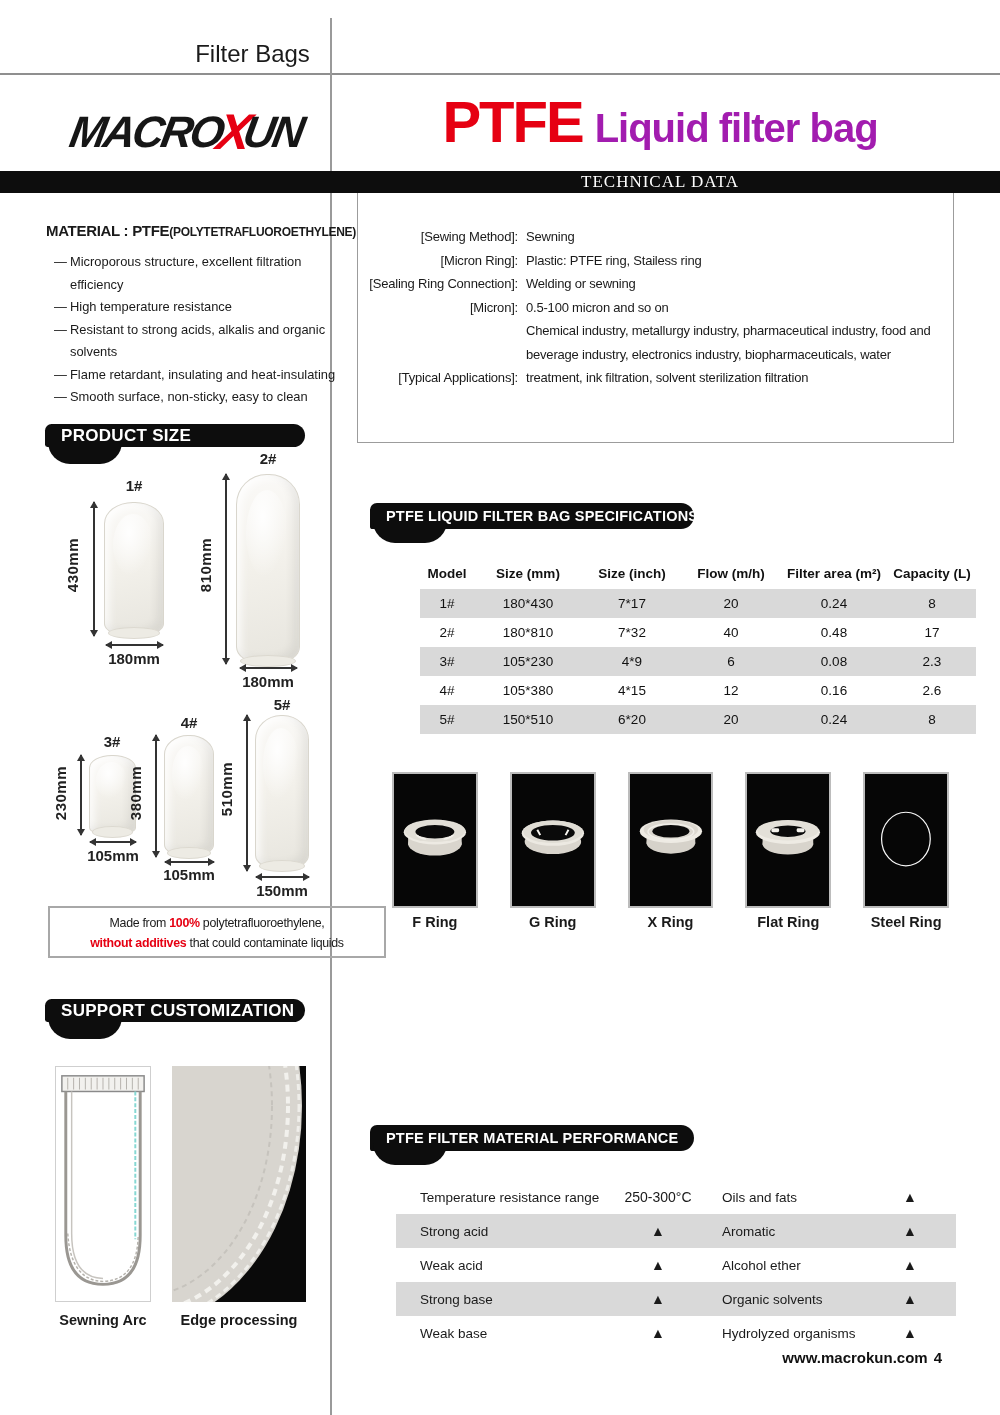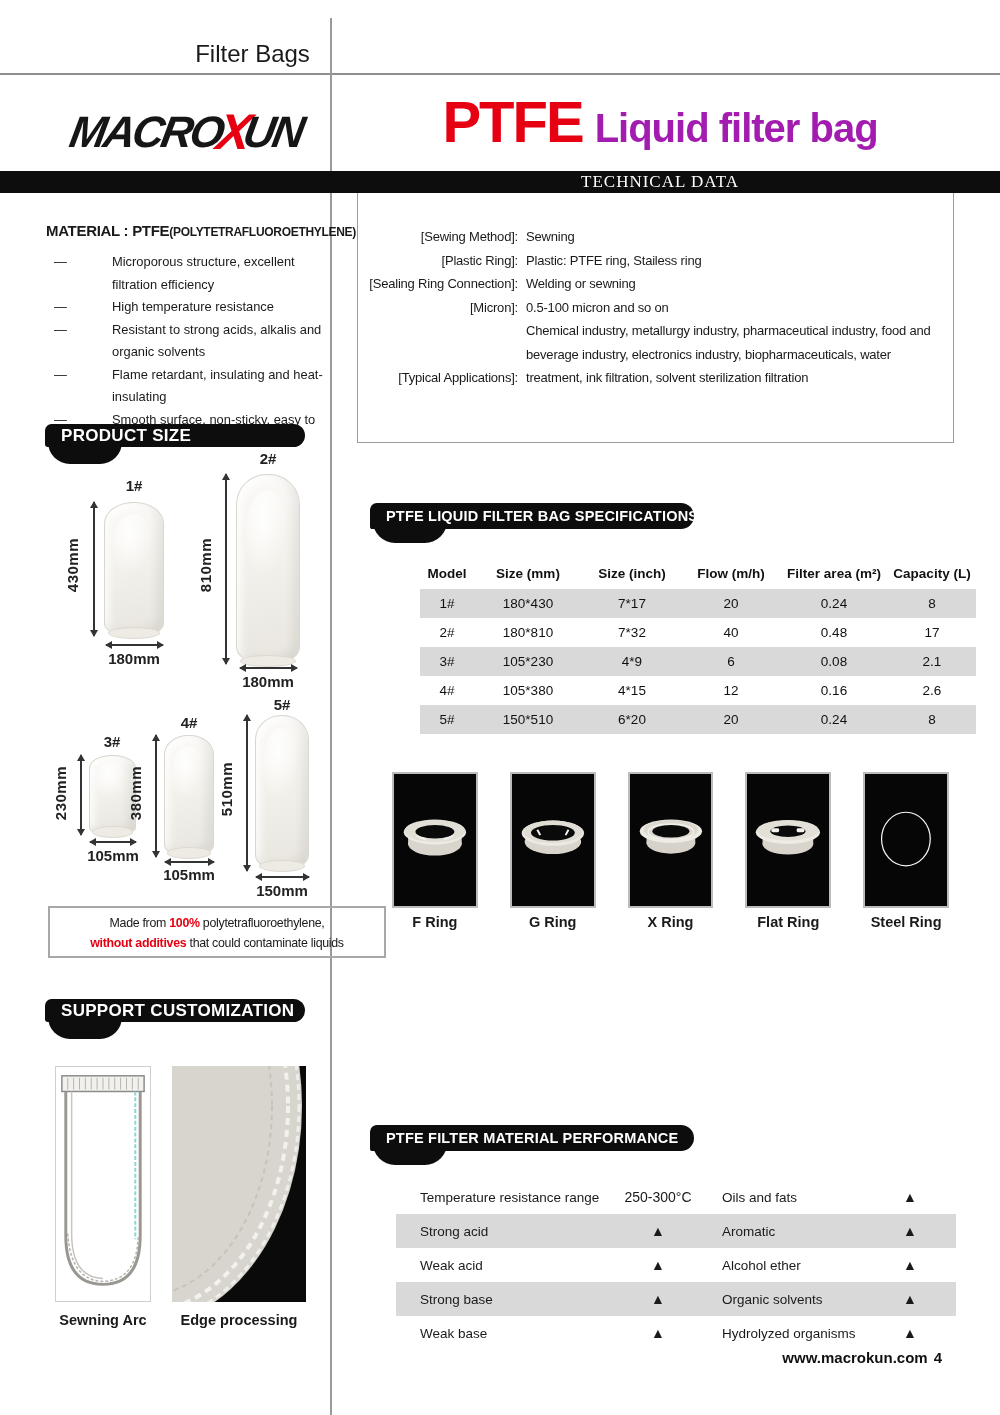--- a/index.html
+++ b/index.html
@@ -38,21 +38,21 @@
   .tech-label{width:160px;flex:none;text-align:right;}
   .tech-value{margin-left:8px;width:424px;}
 
   
   .material{position:absolute;left:46px;top:222px;width:294px;}
   .material-heading{font-size:15px;font-weight:bold;letter-spacing:-0.3px;white-space:nowrap;}
   .material-heading .paren{font-size:12px;}
   .bullets{margin-top:12px;}
   .bullet{display:flex;font-size:12.9px;line-height:1.75;}
   .bullet .dash{width:24px;flex:none;padding-left:8px;box-sizing:border-box;}
-  .bullet .btxt{flex:1;margin-left:42px;}
+  .bullet .btxt{flex:1;}
 
   
   .banner{position:absolute;z-index:0;background:#0d0d0d;color:#fff;font-weight:bold;
         white-space:nowrap;box-sizing:border-box;}
   .banner::after{content:"";position:absolute;z-index:-1;left:3px;top:13px;width:74px;height:27px;
         background:#0d0d0d;border-radius:0 0 22px 22px;}
   .banner-big{font-size:17px;line-height:23px;padding:0 16px;border-radius:8px 14px 14px 3px;
         letter-spacing:0.3px;}
   .banner-small{font-size:14.5px;line-height:26px;padding:0 16px;border-radius:8px 15px 15px 3px;
         letter-spacing:0.2px;}
@@ -174,21 +174,21 @@
   <div class="tech-bar">
     <div class="tech-bar-text">TECHNICAL DATA</div>
   </div>
 
   <div class="tech-box">
     <div class="tech-row">
       <span class="tech-label">[Sewing Method]:</span>
       <span class="tech-value">Sewning</span>
     </div>
     <div class="tech-row">
-      <span class="tech-label">[Plastic Ring]:</span>
+      <span class="tech-label">[Micron Ring]:</span>
       <span class="tech-value">Plastic: PTFE ring, Stailess ring</span>
     </div>
     <div class="tech-row">
       <span class="tech-label">[Sealing Ring Connection]:</span>
       <span class="tech-value">Welding or sewning</span>
     </div>
     <div class="tech-row">
       <span class="tech-label">[Micron]:</span>
       <span class="tech-value">0.5-100 micron and so on</span>
     </div>
@@ -331,21 +331,21 @@
         <td>40</td>
         <td>0.48</td>
         <td>17</td>
       </tr>
       <tr>
         <td>3#</td>
         <td>105*230</td>
         <td>4*9</td>
         <td>6</td>
         <td>0.08</td>
-        <td>2.1</td>
+        <td>2.3</td>
       </tr>
       <tr>
         <td>4#</td>
         <td>105*380</td>
         <td>4*15</td>
         <td>12</td>
         <td>0.16</td>
         <td>2.6</td>
       </tr>
       <tr>

